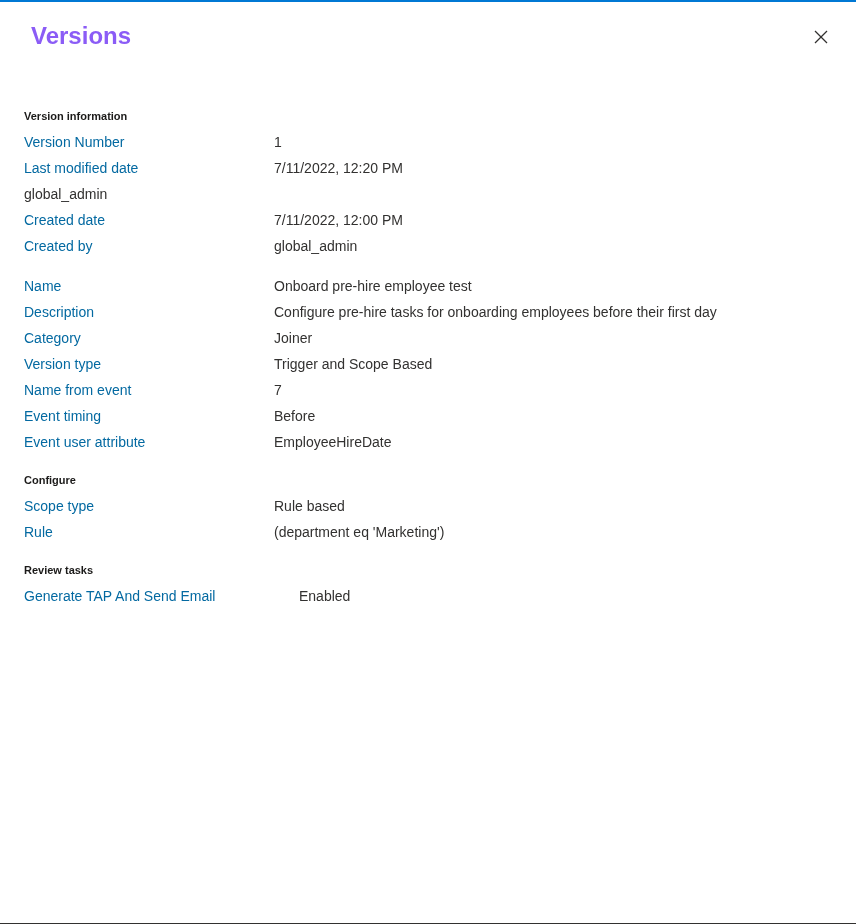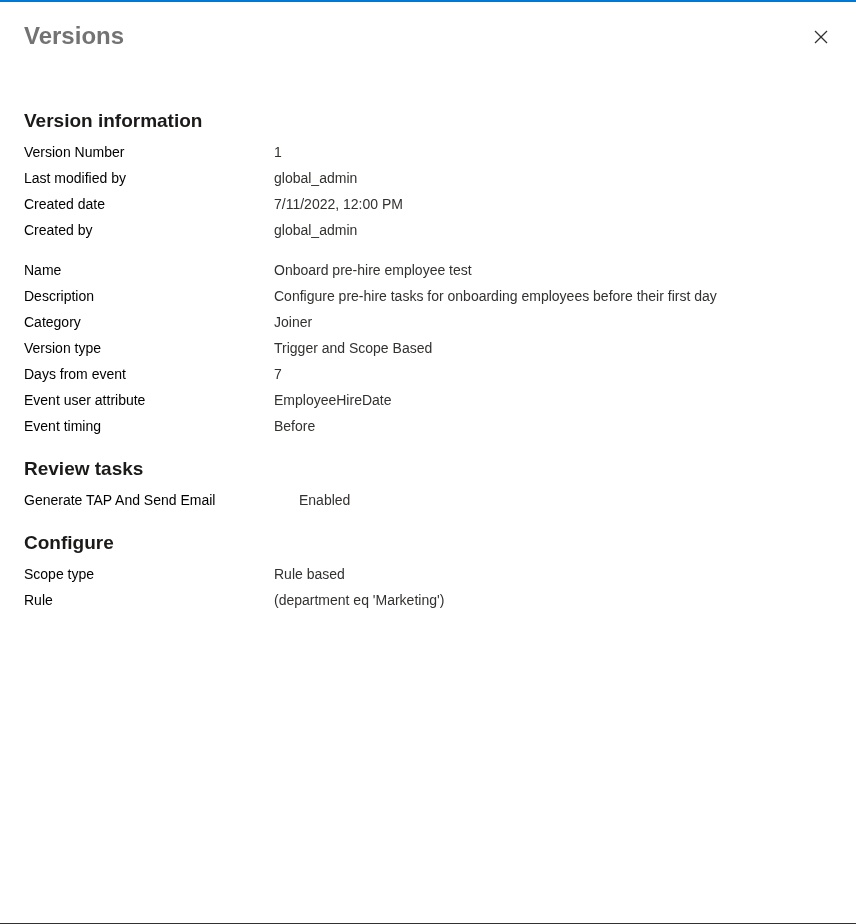--- a/index.html
+++ b/index.html
@@ -23,21 +23,22 @@
     }
     .header {
       display: flex;
       justify-content: space-between;
       align-items: flex-start;
       margin-bottom: 60px;
     }
     .panel-title {
       font-size: 24px;
       font-weight: 600;
-      color: #737373;
+      color: #8b5cf6;
+      margin-left: 7px;
     }
     .close-btn {
       background: none;
       border: none;
       cursor: pointer;
       padding: 4px;
       display: flex;
       align-items: center;
       justify-content: center;
       margin-top: 4px;
@@ -46,32 +47,32 @@
       width: 14px;
       height: 14px;
       stroke: #323130;
       stroke-width: 1.2;
       fill: none;
     }
     .section {
       margin-bottom: 24px;
     }
     .section-title {
-      font-size: 19px;
+      font-size: 11px;
       font-weight: 600;
       color: #1b1a19;
       margin-bottom: 12px;
     }
     .row {
       display: flex;
       margin-bottom: 10px;
     }
     .row-label {
       width: 250px;
-      color: #000000;
+      color: #0369a1;
       font-size: 14px;
     }
     .row-value {
       color: #323130;
       font-size: 14px;
     }
     .tasks-section .row-label {
       width: 275px;
     }
   </style>
@@ -89,21 +90,24 @@
     </button>
   </div>
 
   <div class="section">
     <h2 class="section-title">Version information</h2>
     <div class="row">
       <div class="row-label">Version Number</div>
       <div class="row-value">1</div>
     </div>
     <div class="row">
-      <div class="row-label">Last modified by</div>
+      <div class="row-label">Last modified date</div>
+      <div class="row-value">7/11/2022, 12:20 PM</div>
+    </div>
+    <div class="row">
       <div class="row-value">global_admin</div>
     </div>
     <div class="row">
       <div class="row-label">Created date</div>
       <div class="row-value">7/11/2022, 12:00 PM</div>
     </div>
     <div class="row">
       <div class="row-label">Created by</div>
       <div class="row-value">global_admin</div>
     </div>
@@ -120,45 +124,45 @@
     </div>
     <div class="row">
       <div class="row-label">Category</div>
       <div class="row-value">Joiner</div>
     </div>
     <div class="row">
       <div class="row-label">Version type</div>
       <div class="row-value">Trigger and Scope Based</div>
     </div>
     <div class="row">
-      <div class="row-label">Days from event</div>
+      <div class="row-label">Name from event</div>
       <div class="row-value">7</div>
-    </div>
-    <div class="row">
-      <div class="row-label">Event user attribute</div>
-      <div class="row-value">EmployeeHireDate</div>
     </div>
     <div class="row">
       <div class="row-label">Event timing</div>
       <div class="row-value">Before</div>
     </div>
-  </div>
-
-  <div class="section tasks-section">
-    <h2 class="section-title">Review tasks</h2>
     <div class="row">
-      <div class="row-label">Generate TAP And Send Email</div>
-      <div class="row-value">Enabled</div>
+      <div class="row-label">Event user attribute</div>
+      <div class="row-value">EmployeeHireDate</div>
     </div>
   </div>
 
   <div class="section">
     <h2 class="section-title">Configure</h2>
     <div class="row">
       <div class="row-label">Scope type</div>
       <div class="row-value">Rule based</div>
     </div>
     <div class="row">
       <div class="row-label">Rule</div>
       <div class="row-value">(department eq 'Marketing')</div>
     </div>
   </div>
+
+  <div class="section tasks-section">
+    <h2 class="section-title">Review tasks</h2>
+    <div class="row">
+      <div class="row-label">Generate TAP And Send Email</div>
+      <div class="row-value">Enabled</div>
+    </div>
+  </div>
 </div>
 
 </body></html>

